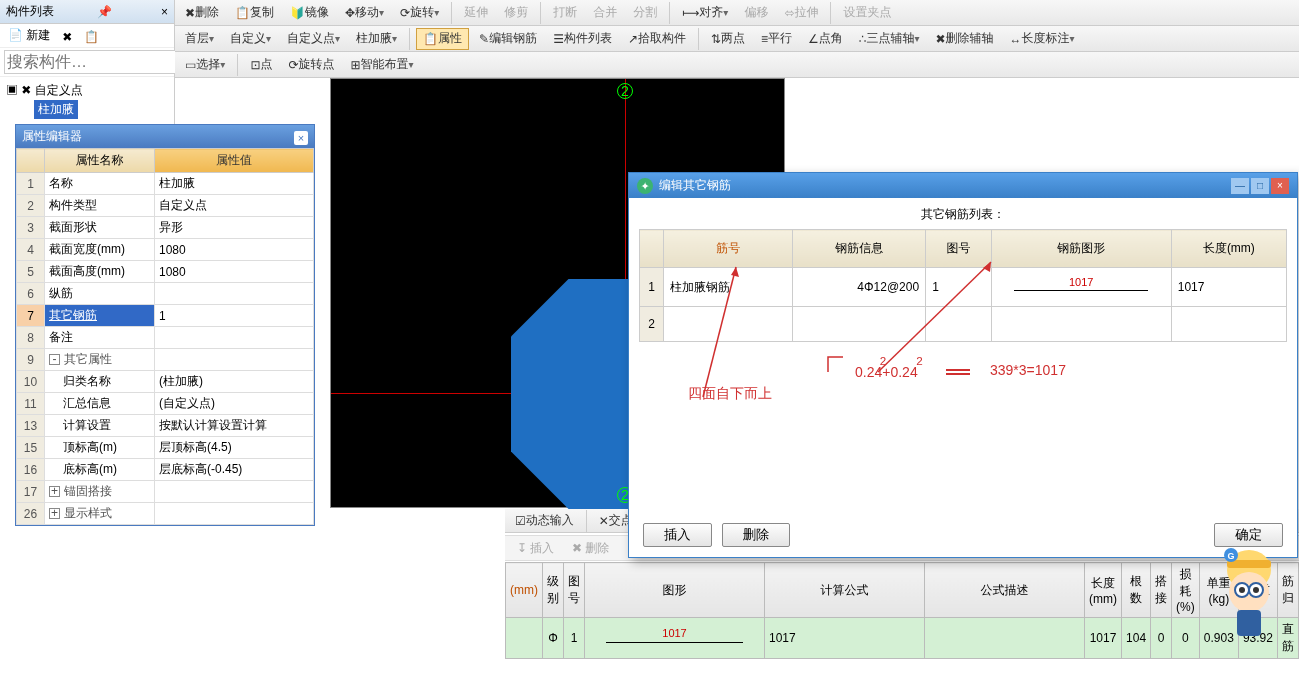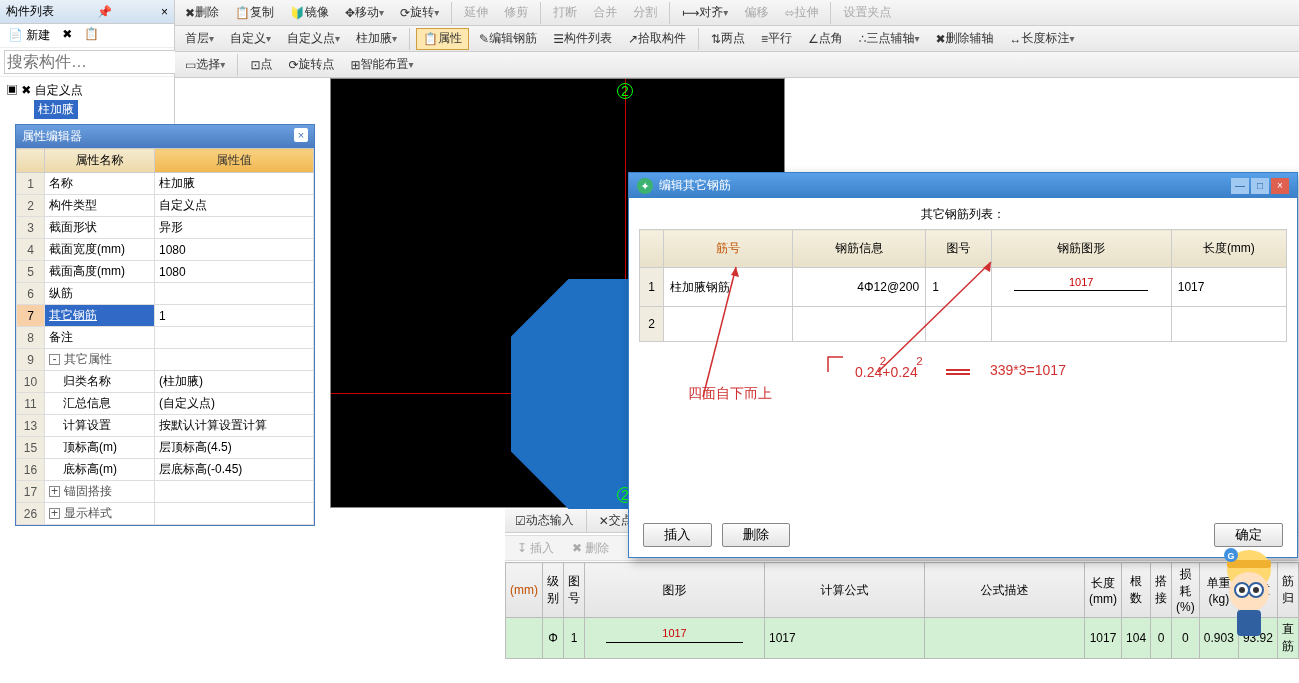--- a/index.html
+++ b/index.html
@@ -5,36 +5,36 @@
 * { box-sizing: border-box; margin: 0; padding: 0; }
 body { font-family: "Microsoft YaHei", SimSun, Arial, sans-serif; font-size: 12px; background: #fff; position: relative; width: 1299px; height: 683px; overflow: hidden; }
 .toolbar { display: flex; align-items: center; padding: 2px 4px; border-bottom: 1px solid #ccc; background: linear-gradient(#f7f7f7,#e8e8e8); height: 26px; gap: 4px; }
 .toolbar .btn, .toolbar .sep { display: inline-flex; align-items: center; height: 22px; }
 .toolbar .btn { padding: 0 6px; cursor: pointer; color: #333; }
 .toolbar .sep { width: 1px; background: #ccc; margin: 0 2px; }
 .toolbar .dropdown::after { content: " ▾"; font-size: 10px; color: #666; }
 .left-panel { position: absolute; left: 0; top: 0; width: 175px; height: 124px; border-right: 1px solid #ccc; background: #fff; }
 .panel-header { background: linear-gradient(#e8f0f8,#d0e0f0); padding: 3px 6px; font-size: 12px; border-bottom: 1px solid #ccc; display: flex; align-items: center; }
 .panel-header .close-x { margin-left: auto; cursor: pointer; }
-.panel-toolbar { padding: 3px 4px; display: flex; align-items: flex-start; gap: 4px; border-bottom: 1px solid #eee; }
+.panel-toolbar { padding: 3px 4px; display: flex; align-items: flex-end; gap: 4px; border-bottom: 1px solid #eee; }
 .panel-toolbar .btn { cursor: pointer; padding: 0 4px; }
 .search-row { display: flex; align-items: center; padding: 2px 4px; border-bottom: 1px solid #eee; }
 .search-row input { flex: 1; border: 1px solid #ccc; padding: 2px; font-size: 16px; }
 .tree { padding: 4px 6px; }
 .tree-item { padding: 1px 0; cursor: pointer; }
 .tree-item.sel { background: #3169c6; color: #fff; display: inline-block; padding: 1px 4px; }
 .right-area { position: absolute; left: 175px; right: 0; top: 0; bottom: 0; }
 .canvas-area { position: absolute; left: 155px; top: 78px; width: 455px; height: 430px; background: #000; border: 1px solid #888; }
 .octagon { position: absolute; left: 180px; top: 200px; width: 230px; height: 230px; background: #1f6fc2; clip-path: polygon(25% 0%, 75% 0%, 100% 25%, 100% 75%, 75% 100%, 25% 100%, 0% 75%, 0% 25%); }
 .axis-v { position: absolute; left: 294px; top: 0; width: 1px; height: 100%; background: #c00; }
 .axis-h { position: absolute; top: 314px; left: 0; width: 100%; height: 1px; background: #c00; }
 .dim-text { position: absolute; right: 38px; top: 170px; color: #fff; font-size: 14px; transform: rotate(-90deg); }
 .axis-label { position: absolute; color: #0f0; font-size: 14px; }
 .prop-editor { position: absolute; left: 15px; top: 124px; width: 300px; background: #fff; border: 1px solid #4a7ac0; z-index: 5; }
-.prop-editor-header { background: linear-gradient(#6aa0e0,#4a7ac0); color: #fff; padding: 3px 6px; display: flex; align-items: flex-start; }
+.prop-editor-header { background: linear-gradient(#6aa0e0,#4a7ac0); color: #fff; padding: 3px 6px; display: flex; align-items: flex-end; }
 .prop-editor-header .close-x { margin-left: auto; background: #fff; color: #4a7ac0; width: 14px; height: 14px; text-align: center; line-height: 14px; border-radius: 2px; cursor: pointer; font-size: 11px; }
 .prop-table { width: 100%; border-collapse: collapse; }
 .prop-table th { background: linear-gradient(#f5ead0,#edd9a8); padding: 3px; border: 1px solid #ccc; font-weight: normal; }
 .prop-table th.orange { background: linear-gradient(#f8d080,#f0b850); color: #333; margin-top: 17px; }
 .prop-table td { border: 1px solid #ddd; padding: 2px 4px; background: #fff; }
 .prop-table td.rn { background: #f0ece0; text-align: center; width: 28px; color: #555; }
 .prop-table td.name { width: 110px; }
 .prop-table tr.hl td { background: #fff; }
 .prop-table tr.hl td.rn { background: #f8d0a8; color: #000; }
 .prop-table tr.hl td.name { background: #3169c6; color: #fff; text-decoration: underline; }

